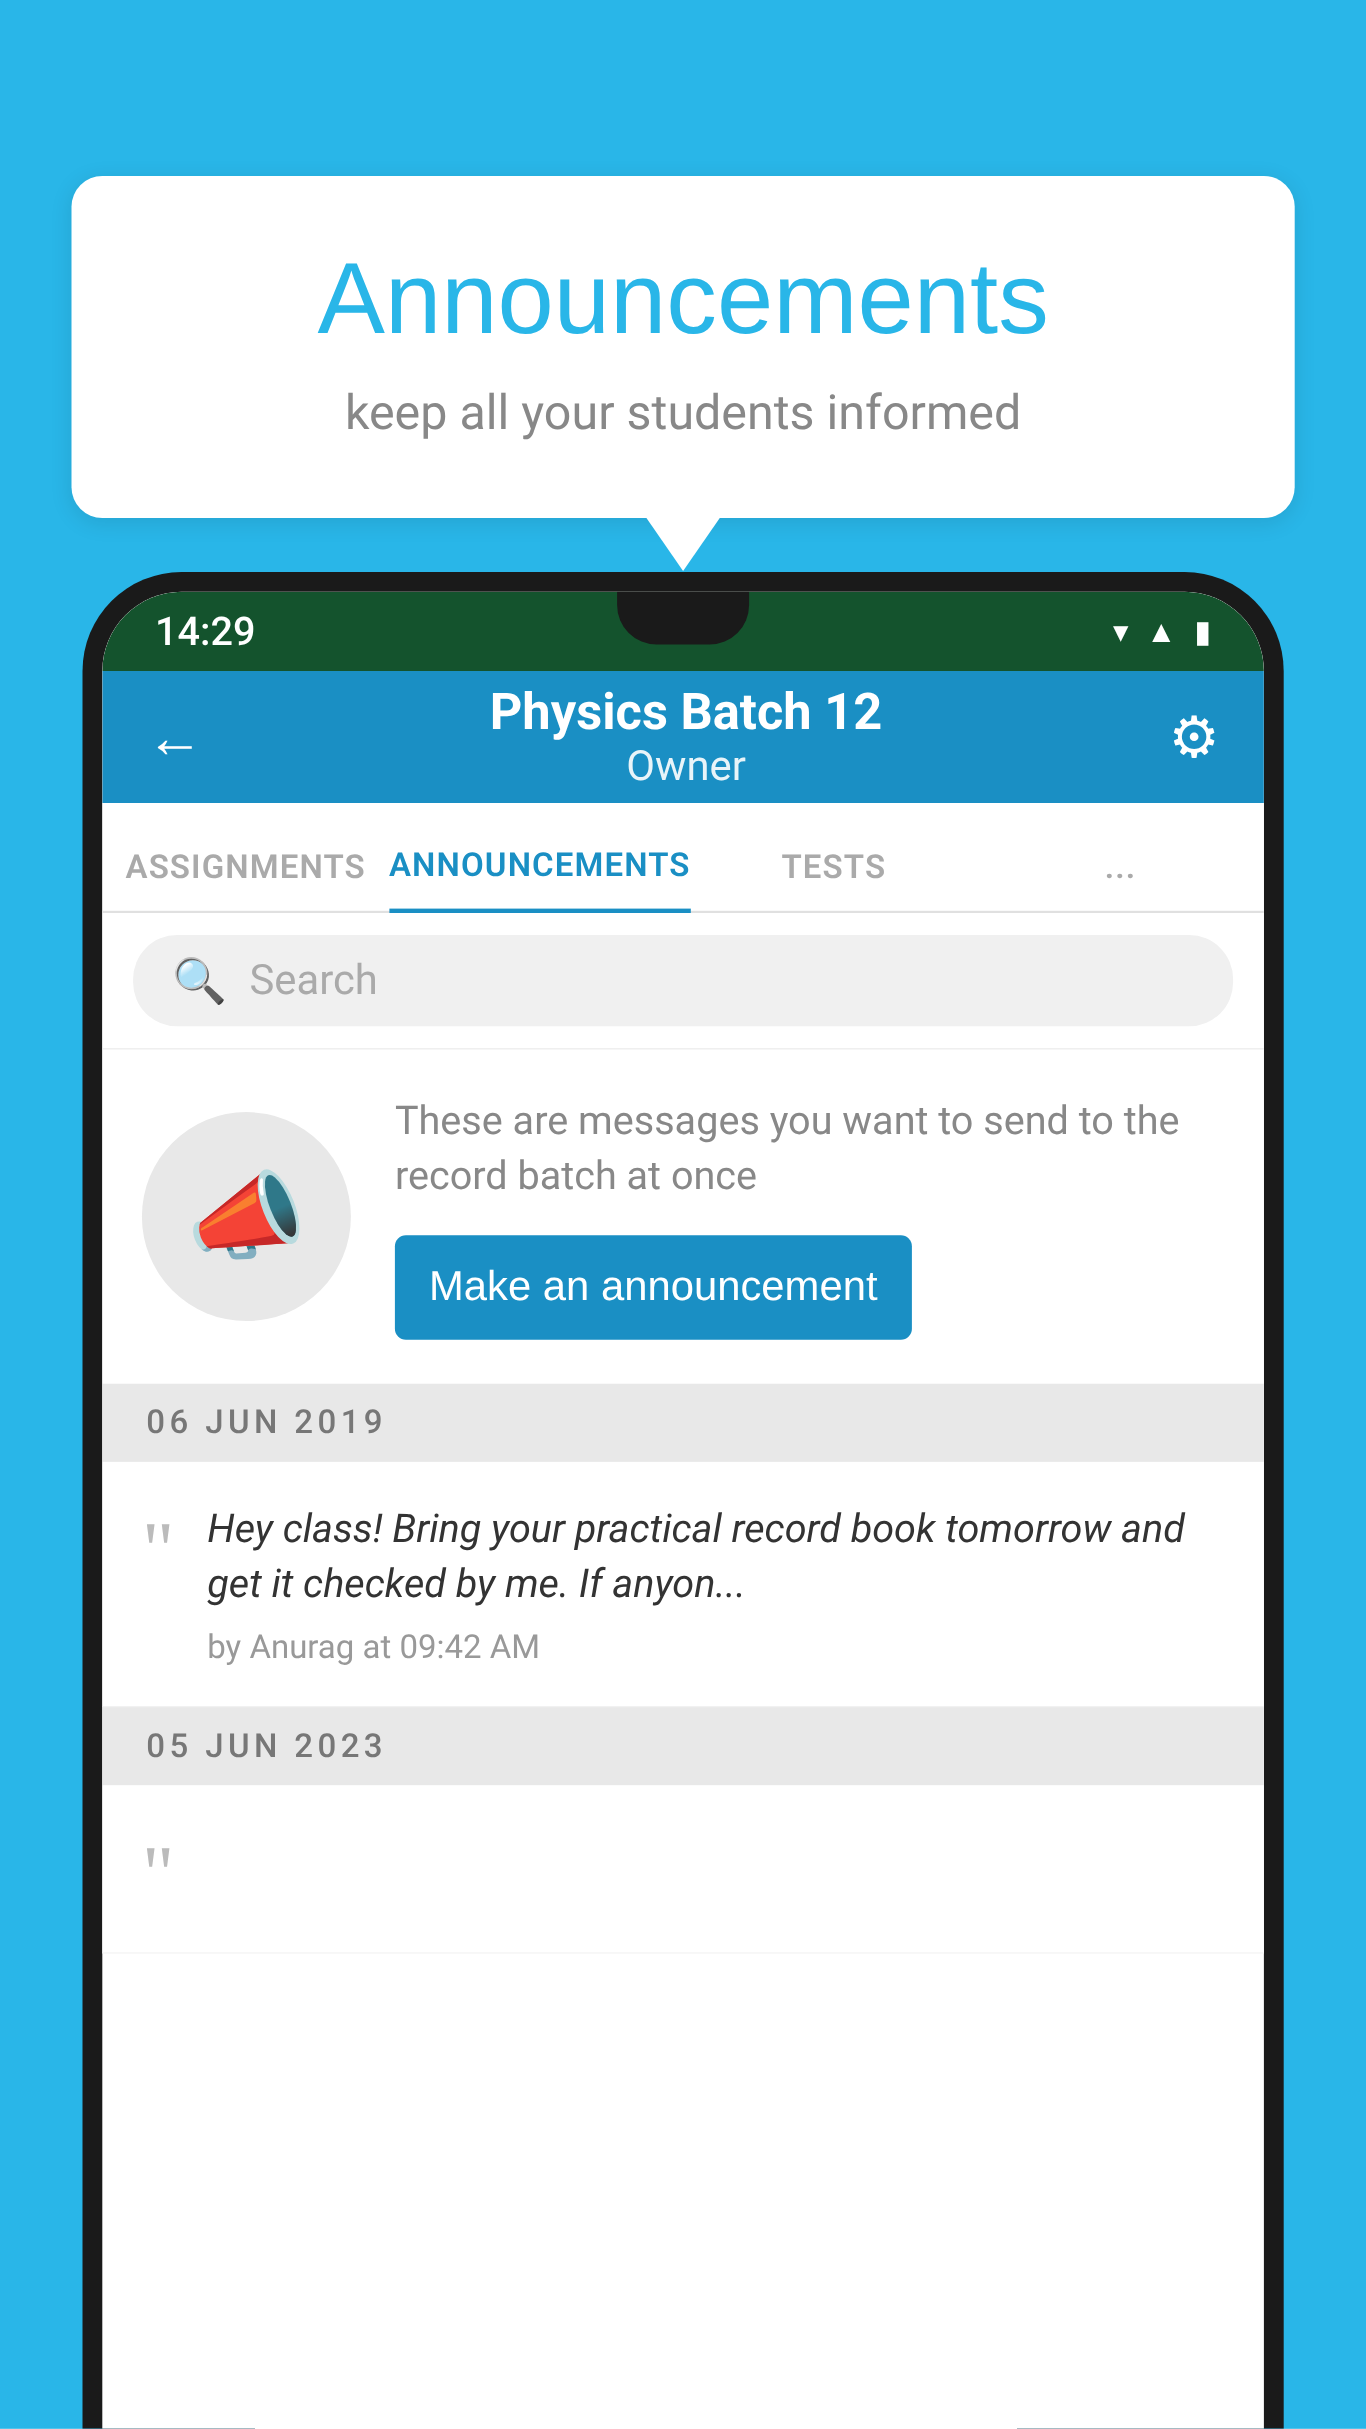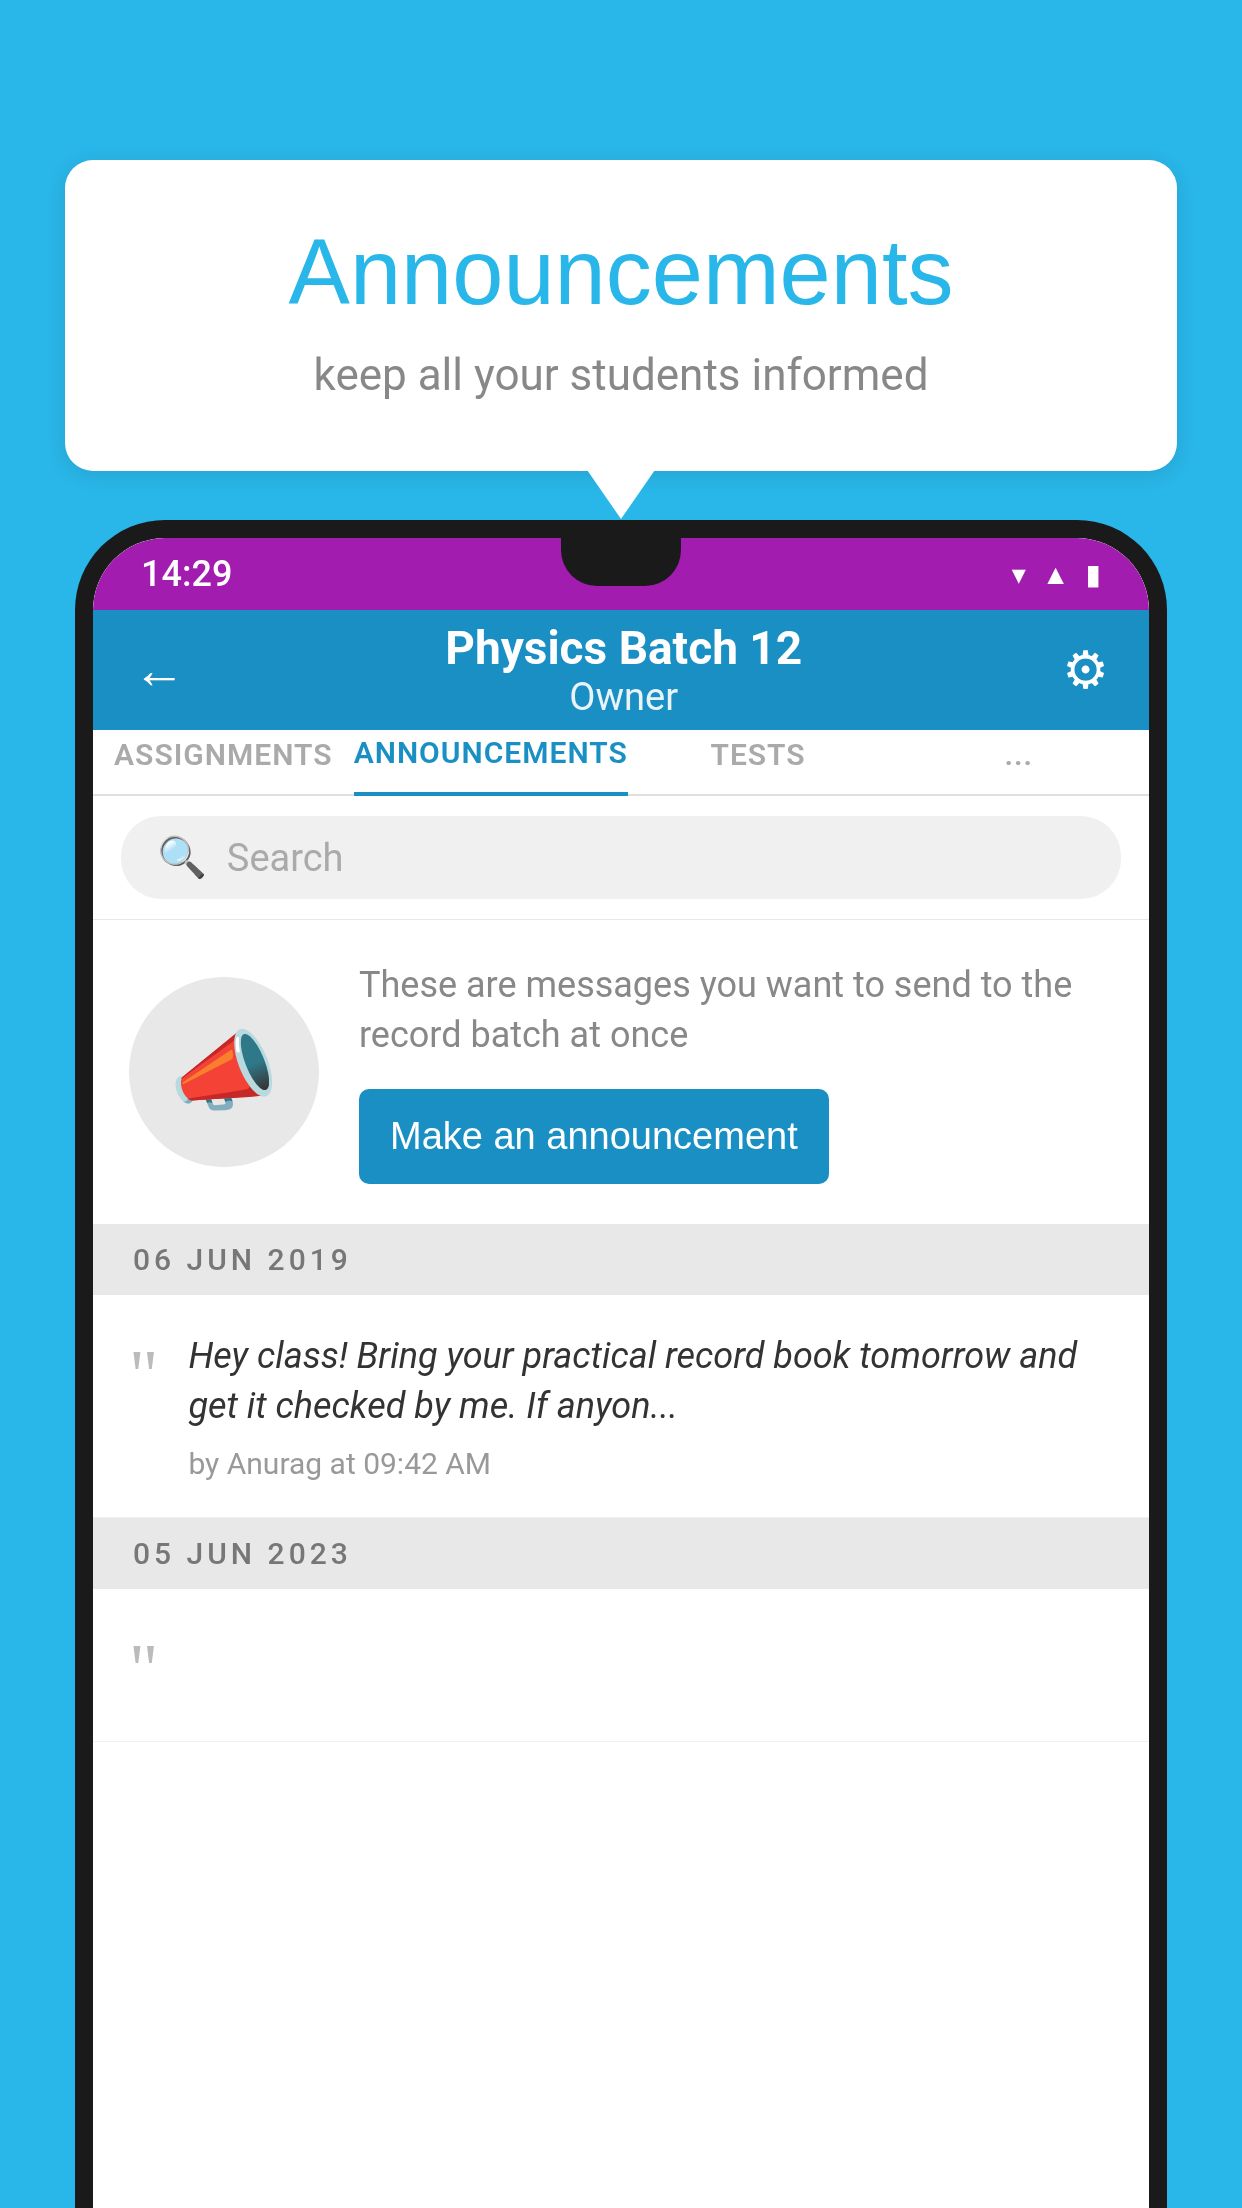--- a/index.html
+++ b/index.html
@@ -77,21 +77,21 @@
     .phone-inner {
       margin: 18px 18px 0;
       background: #fff;
       border-radius: 72px 72px 0 0;
       overflow: hidden;
       height: 100%;
     }
 
     
     .status-bar {
-      background: #a21caf;
+      background: #14532d;
       height: 72px;
       display: flex;
       align-items: center;
       justify-content: space-between;
       padding: 0 48px;
       border-radius: 72px 72px 0 0;
       position: relative;
     }
 
     .status-time {
@@ -158,21 +158,21 @@
     .header-gear {
       color: white;
       font-size: 52px;
     }
 
     
     .tabs-container {
       background: white;
       display: flex;
       border-bottom: 2px solid #e0e0e0;
-      height: 66px;
+      height: 100px;
       align-items: flex-end;
     }
 
     .tab {
       flex: 1;
       text-align: center;
       font-size: 30px;
       font-weight: 600;
       color: #aaa;
       padding-bottom: 22px;

